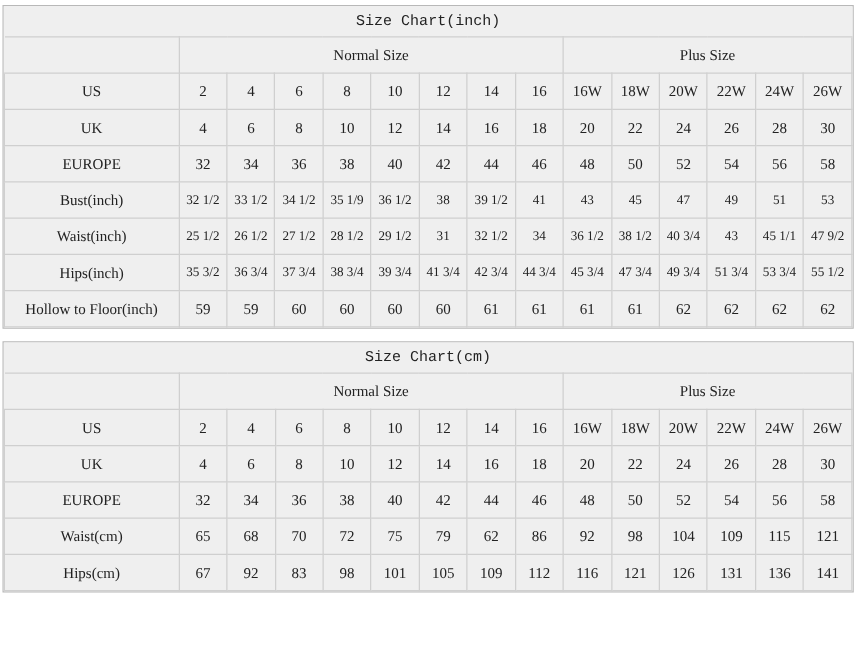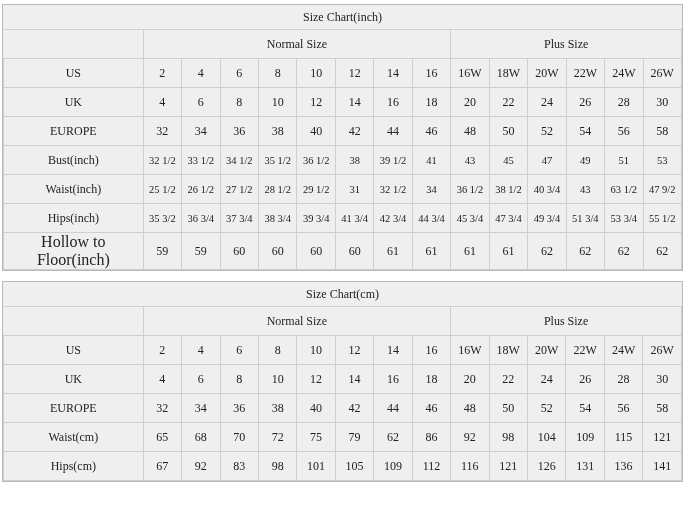--- a/index.html
+++ b/index.html
@@ -40,39 +40,39 @@
     border: 1px solid #cfcfcf;
     text-align: center;
     vertical-align: middle;
     font-size: 12px;
     color: #222222;
     padding: 0;
     height: 28px;
   }
   .title-cell {
     font-size: 14px;
-    font-family: Liberation Serif, serif;
+    font-family: Liberation Mono, monospace;
     color: #111111;
     height: 24px !important;
     border-left: none !important;
     border-right: none !important;
     border-top: none !important;
   }
   .group-cell {
     font-size: 14px;
     height: 24px !important;
     color: #111111;
   }
   .rowlabel-cell {
     font-size: 13px;
     color: #111111;
     width: 138px;
   }
   .rowlabel-cell.small {
-    font-size: 16px;
+    font-size: 12px;
     font-family: Liberation Serif, serif;
   }
   .blank-cell {
     border-left: none !important;
     border-top: none !important;
   }
   .data-cell {
     font-size: 11.5px;
   }
   .data-cell.tight {
@@ -174,21 +174,21 @@
           <td class="data-cell">54</td>
           <td class="data-cell">56</td>
           <td class="data-cell">58</td>
         </tr>
 
         <tr>
           <td class="rowlabel-cell">Bust(inch)</td>
           <td class="data-cell tight">32 1/2</td>
           <td class="data-cell tight">33 1/2</td>
           <td class="data-cell tight">34 1/2</td>
-          <td class="data-cell tight">35 1/2</td>
+          <td class="data-cell tight">35 1/9</td>
           <td class="data-cell tight">36 1/2</td>
           <td class="data-cell tight">38</td>
           <td class="data-cell tight">39 1/2</td>
           <td class="data-cell tight">41</td>
           <td class="data-cell tight">43</td>
           <td class="data-cell tight">45</td>
           <td class="data-cell tight">47</td>
           <td class="data-cell tight">49</td>
           <td class="data-cell tight">51</td>
           <td class="data-cell tight">53</td>
@@ -201,21 +201,21 @@
           <td class="data-cell tight">27 1/2</td>
           <td class="data-cell tight">28 1/2</td>
           <td class="data-cell tight">29 1/2</td>
           <td class="data-cell tight">31</td>
           <td class="data-cell tight">32 1/2</td>
           <td class="data-cell tight">34</td>
           <td class="data-cell tight">36 1/2</td>
           <td class="data-cell tight">38 1/2</td>
           <td class="data-cell tight">40 3/4</td>
           <td class="data-cell tight">43</td>
-          <td class="data-cell tight">63 1/2</td>
+          <td class="data-cell tight">45 1/1</td>
           <td class="data-cell tight">47 9/2</td>
         </tr>
 
         <tr>
           <td class="rowlabel-cell">Hips(inch)</td>
           <td class="data-cell tight">35 3/2</td>
           <td class="data-cell tight">36 3/4</td>
           <td class="data-cell tight">37 3/4</td>
           <td class="data-cell tight">38 3/4</td>
           <td class="data-cell tight">39 3/4</td>

